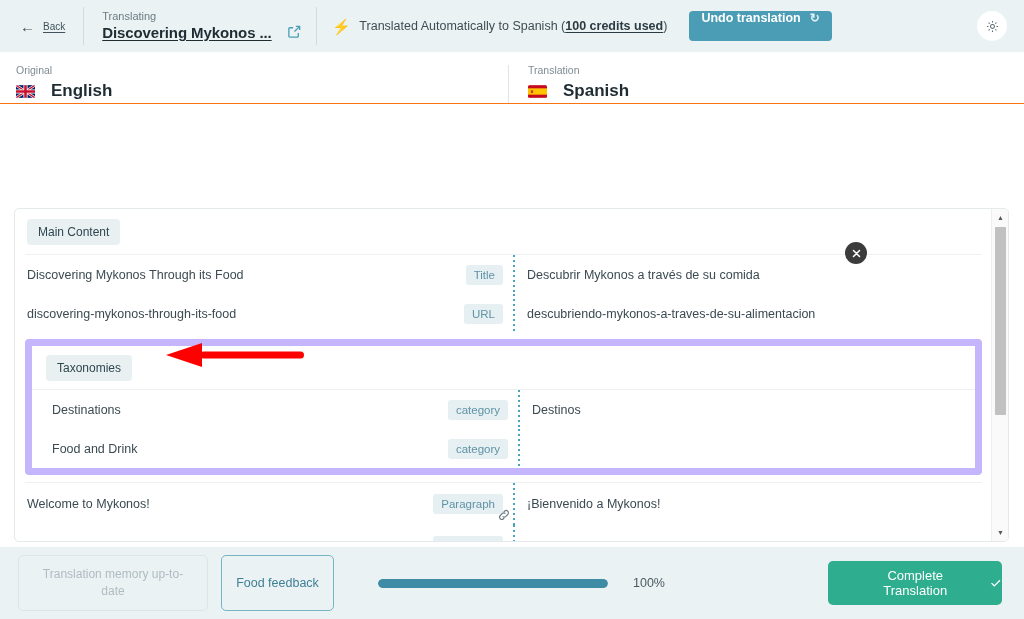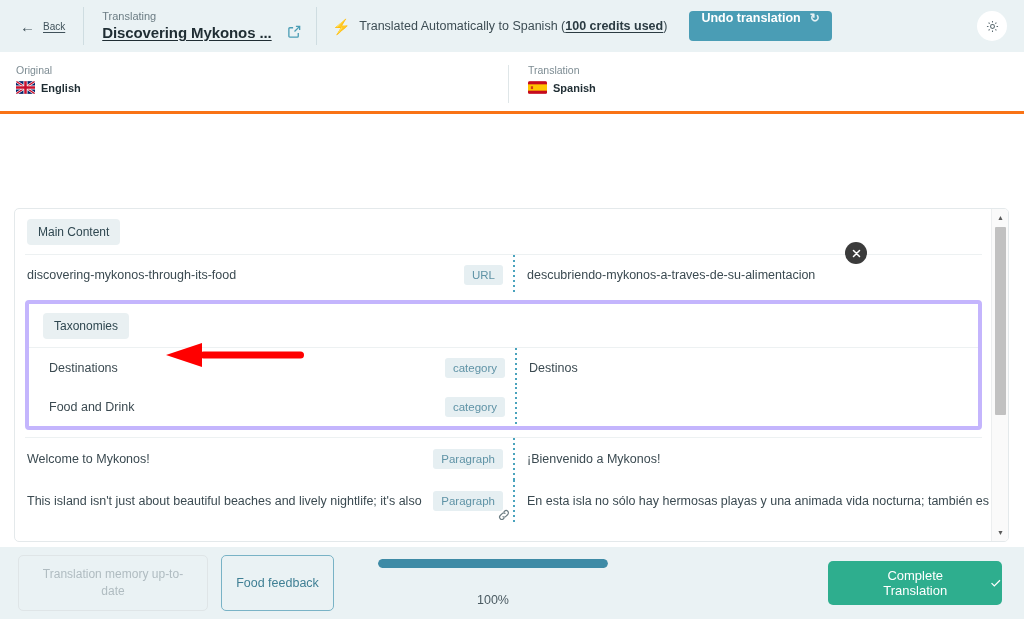--- a/index.html
+++ b/index.html
@@ -60,30 +60,30 @@
 
   .gear-btn {
     position: absolute; right: 17px; top: 11px;
     width: 30px; height: 30px; border-radius: 50%;
     background: #ffffff; border: none; cursor: pointer;
     display: flex; align-items: center; justify-content: center;
   }
 
   
   .langbar {
-    position: absolute; left: 0; top: 52px; width: 1024px; height: 62px;
-    background: #ffffff; border-bottom: 3px solid #f97316;
+    position: absolute; left: 0; top: 52px; width: 1024px; height: 52px;
+    background: #ffffff; border-bottom: 1px solid #f97316;
   }
   .lang-col { position: absolute; top: 12px; }
   .lang-col.orig { left: 16px; }
   .lang-col.trans { left: 528px; }
   .lang-kicker { font-size: 10.5px; color: #7d8c93; line-height: 13px; }
   .lang-name {
-    display: flex; align-items: center; gap: 6px;
-    font-size: 11px; color: #1f2d33; font-weight: bold; margin-top: 4px;
+    display: flex; align-items: center; gap: 16px;
+    font-size: 17px; color: #1f2d33; font-weight: bold; margin-top: 4px;
   }
   .flag { width: 19px; height: 13px; border-radius: 1.5px; display: block; }
   .lang-vdiv {
     position: absolute; left: 508px; top: 13px; width: 1px; height: 38px;
     background: #dfe6e8;
   }
 
   
   .main {
     position: absolute; left: 0; top: 114px; width: 1024px; height: 433px;
@@ -148,21 +148,21 @@
     background-image: linear-gradient(#4aa3bd 50%, rgba(255,255,255,0) 0%);
     background-size: 2px 5px; background-repeat: repeat-y;
   }
   .cell-tgt {
     flex: 1; padding-left: 2px; font-size: 12.5px; color: #3b4a51;
     white-space: nowrap; overflow: hidden; padding-right: 10px;
   }
 
   
   .sub-card {
-    margin: 6px 10px 0 10px; border: 4px solid #c4b5fd; border-radius: 4px;
+    margin: 6px 10px 0 10px; border: 7px solid #c4b5fd; border-radius: 4px;
     overflow: hidden;
   }
   .sub-card .sect-head { height: 43px; padding-left: 14px; }
   .sub-card .row { min-height: 39px; }
   .sub-card .cell-src { width: 398px; padding-left: 20px; }
   .sub-card .row-sep { margin: 0; }
 
   .link-chip {
     position: absolute; left: 497px; top: 508px;
     font-size: 14px; color: #6c7c83; z-index: 3;
@@ -197,21 +197,21 @@
     color: #b0bcc1; font-size: 12px; font-family: inherit;
     line-height: 17px; cursor: default; padding: 0 14px;
   }
   .feedback-btn {
     margin-left: 13px; width: 113px; height: 56px;
     border: 1px solid #79b3c6; border-radius: 5px; background: transparent;
     color: #3f7f94; font-size: 12.5px; font-family: inherit;
     line-height: 18px; cursor: pointer;
   }
   .progress-wrap {
-    margin-left: 44px; display: flex; align-items: center; gap: 25px; flex-direction: column;
+    margin-left: 44px; display: flex; align-items: center; gap: 25px;
   }
   .progress-track {
     width: 230px; height: 9px; border-radius: 5px; background: #d9e4e7;
     overflow: hidden;
   }
   .progress-fill { height: 9px; border-radius: 5px; background: #3e8ba6; }
   .progress-label { font-size: 12.5px; color: #4a5a61; }
   .complete-btn {
     position: absolute; right: 22px; top: 14px;
     width: 174px; height: 44px; border-radius: 5px; border: none;
@@ -329,20 +329,30 @@
     </div>
 
     <div class="content-card">
       <div class="card-scroll">
 
         <div class="sect-head">
           <span class="sect-badge">Main Content</span>
         </div>
         <div class="row-sep"></div>
 
+        <div class="row">
+          <div class="cell-src">Discovering Mykonos Through its Food</div>
+          <div class="cell-badge">
+              <span class="tag">Title</span>
+            </div>
+          <div class="dotted-div">
+              <i></i>
+            </div>
+          <div class="cell-tgt">Descubrir Mykonos a través de su comida</div>
+        </div>
 
         <div class="row">
           <div class="cell-src">discovering-mykonos-through-its-food</div>
           <div class="cell-badge">
               <span class="tag">URL</span>
             </div>
           <div class="dotted-div">
               <i></i>
             </div>
           <div class="cell-tgt">descubriendo-mykonos-a-traves-de-su-alimentacion</div>

